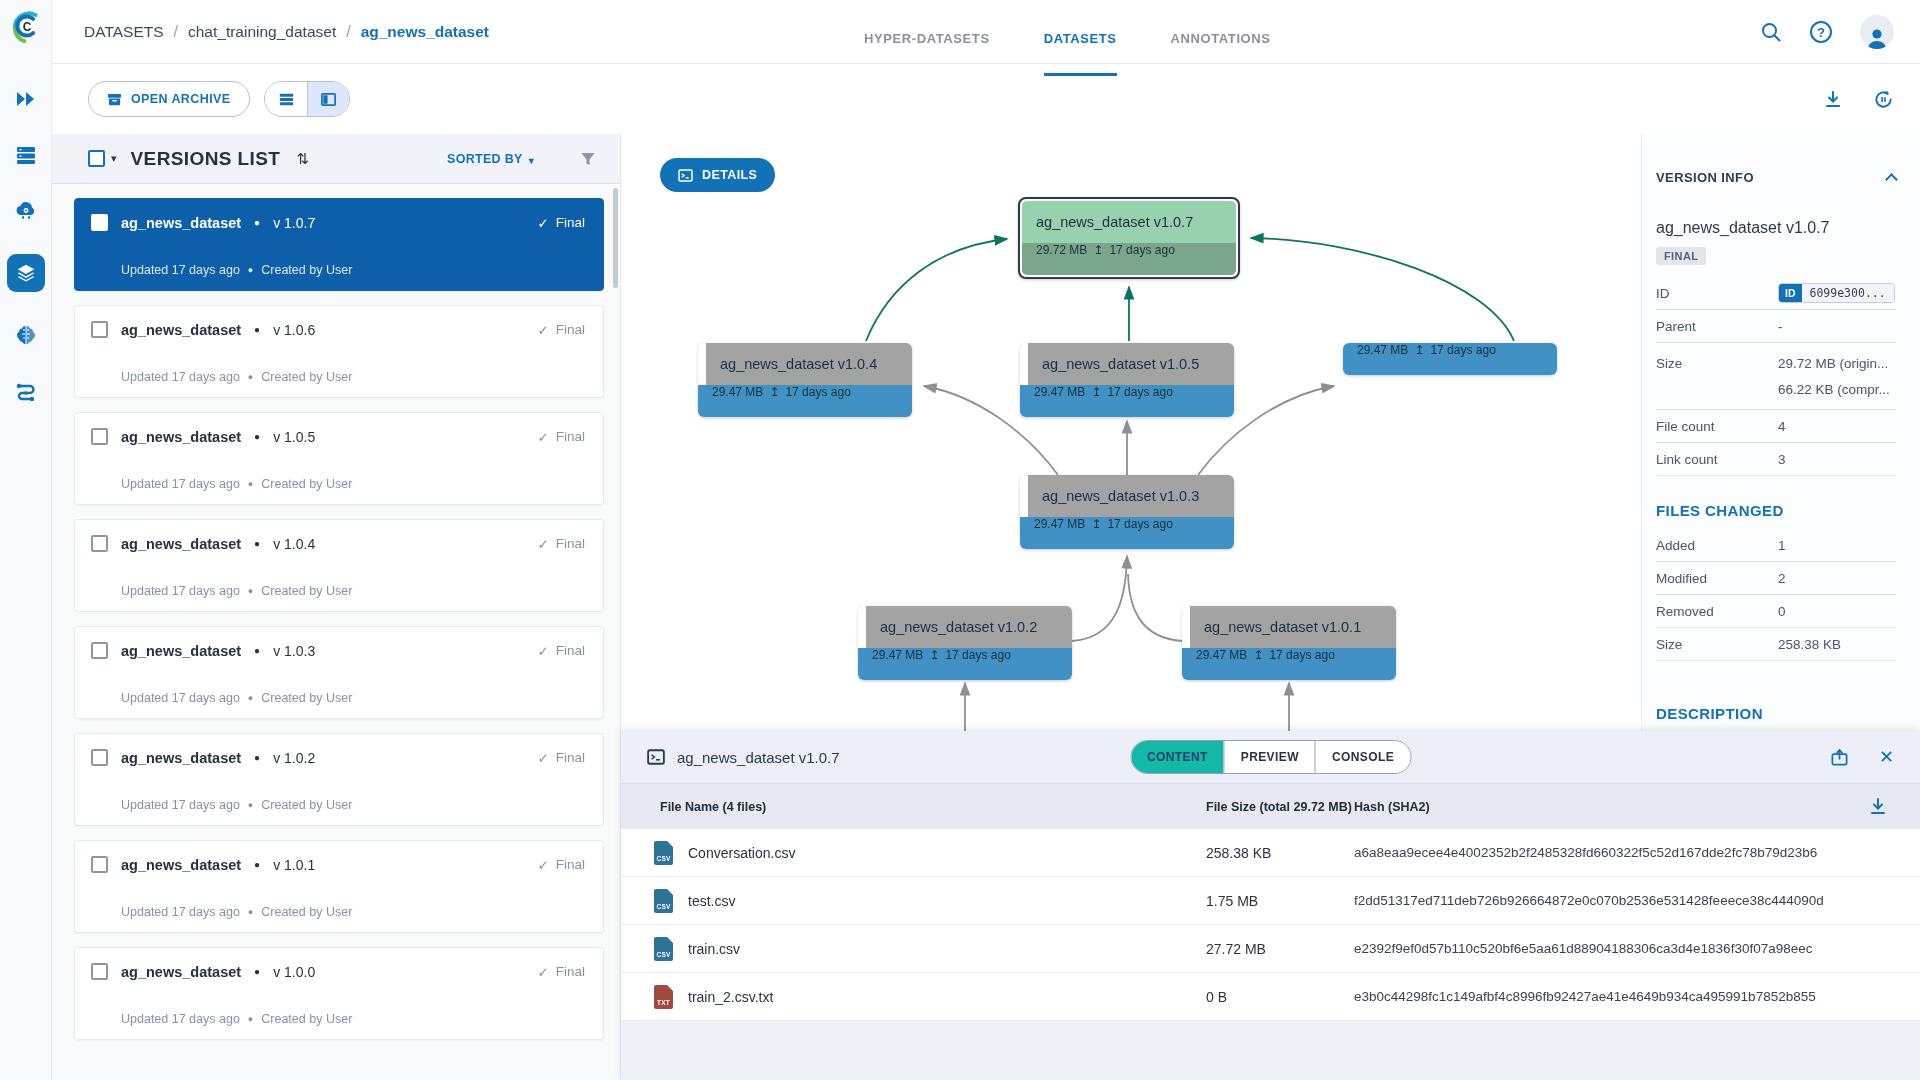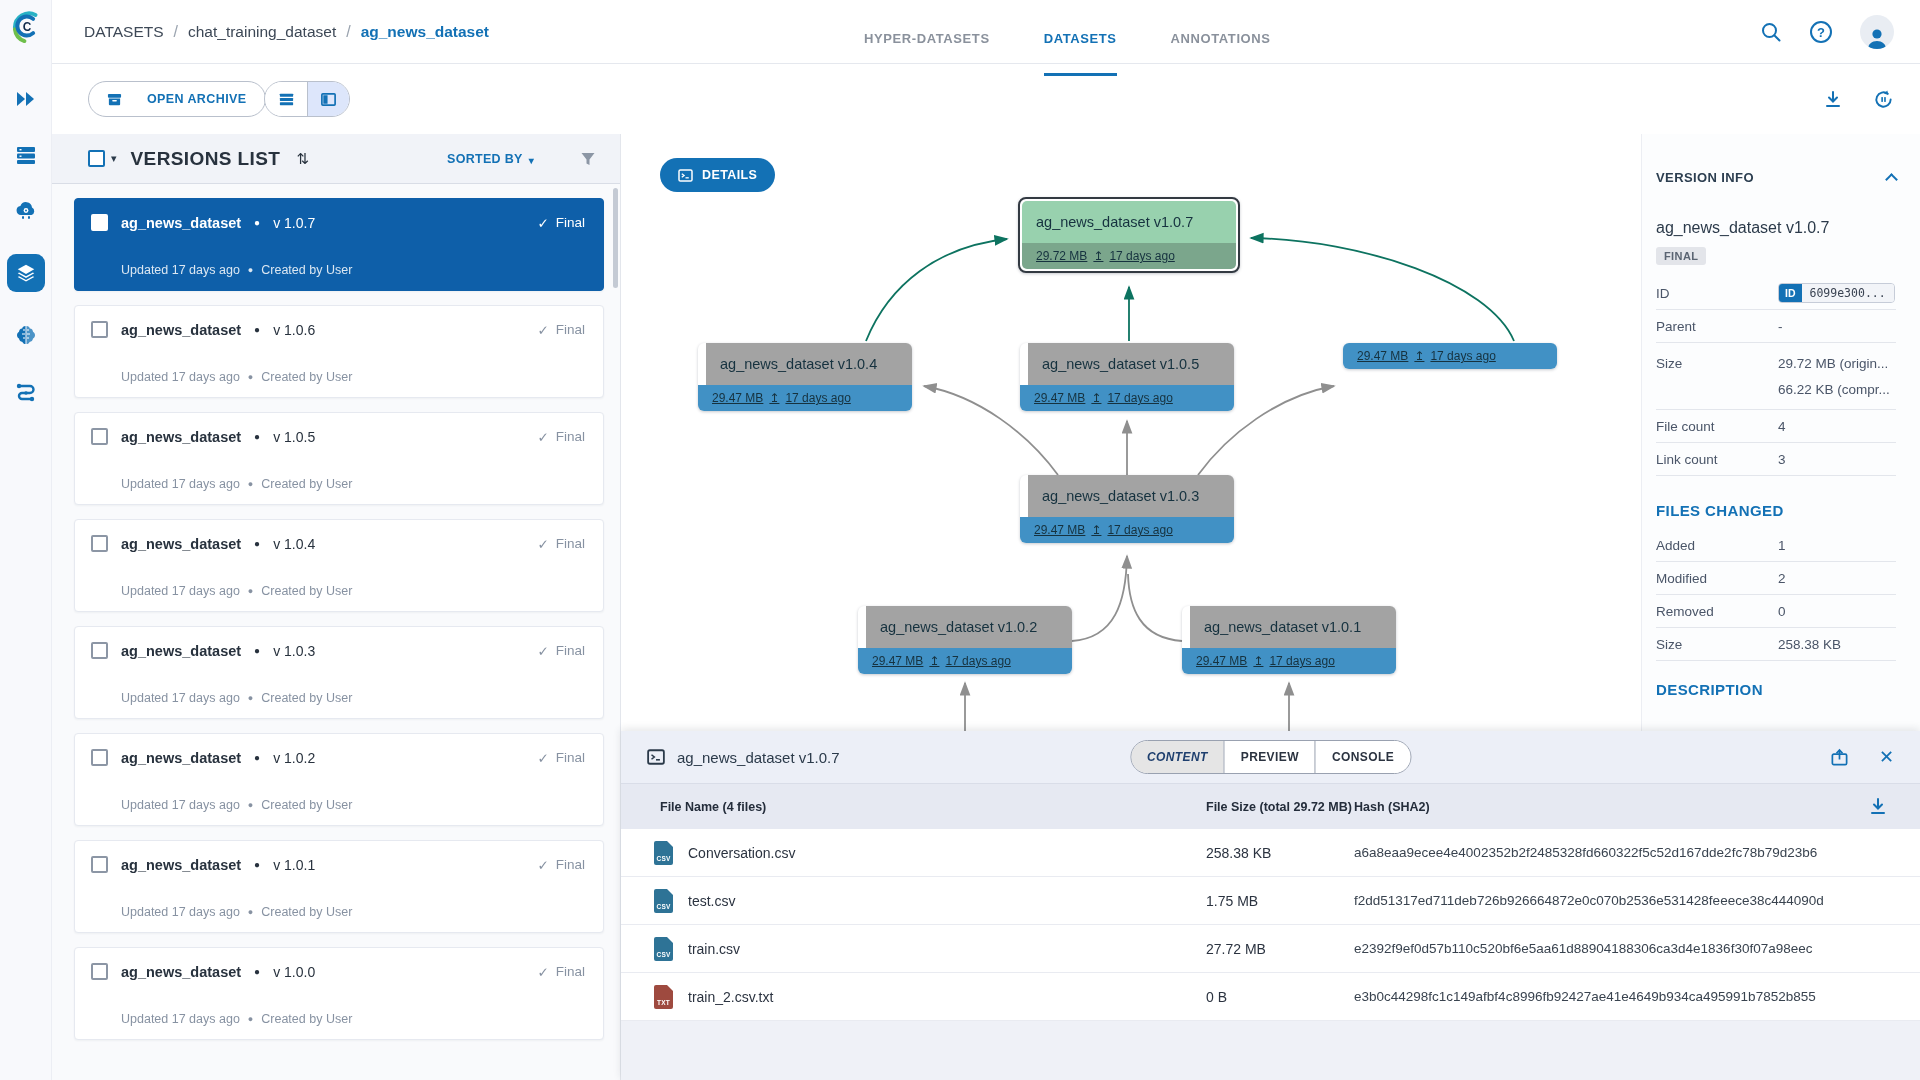--- a/index.html
+++ b/index.html
@@ -31,21 +31,21 @@
   .tab.active:after { content:""; position:absolute; left:0; right:0; bottom:0; height:3px; background:#1371b5; }
   .top-icons { position:absolute; right:26px; top:0; height:64px; display:flex; align-items:center; gap:28px; }
   .help-ico { width:22px; height:22px; border:2px solid #1371b5; border-radius:50%;
               color:#1371b5; font-weight:bold; font-size:13px; display:flex; align-items:center; justify-content:center; }
   .avatar { width:34px; height:34px; background:#e9edf3; border-radius:50%;
             display:flex; align-items:flex-end; justify-content:center; overflow:hidden; }
 
   
   .toolbar { position:absolute; left:52px; top:64px; right:0; height:70px; background:#fff; z-index:15; }
   .btn-archive { position:absolute; left:36px; top:17px; height:36px; border:1px solid #b9c0cc;
-                 border-radius:18px; background:#fff; display:flex; align-items:center; gap:25px;
+                 border-radius:18px; background:#fff; display:flex; align-items:center; gap:9px;
                  padding:0 18px; color:#1371b5; font-size:12.5px; font-weight:bold; letter-spacing:.4px; cursor:pointer; }
   .view-toggle { position:absolute; left:212px; top:17px; height:36px; border:1px solid #b9c0cc;
                  border-radius:18px; display:flex; overflow:hidden; }
   .vt-btn { width:42px; display:flex; align-items:center; justify-content:center; background:#fff; cursor:pointer; }
   .vt-btn + .vt-btn { border-left:1px solid #b9c0cc; }
   .vt-btn.active { background:#dde6fb; }
   .toolbar-right { position:absolute; right:26px; top:17px; height:36px; display:flex; align-items:center; gap:30px; }
 
   
   .versions { position:absolute; left:52px; top:134px; width:569px; bottom:0;
@@ -79,21 +79,21 @@
 
   
   .graph { position:absolute; left:621px; top:134px; width:1020px; height:597px; background:#fff; overflow:hidden; }
   .btn-details { position:absolute; left:39px; top:24px; height:34px; background:#1371b5; color:#fff;
                  border-radius:17px; display:flex; align-items:center; gap:9px; padding:0 18px;
                  font-size:12.5px; font-weight:bold; letter-spacing:.4px; cursor:pointer; z-index:4; }
   .edges { position:absolute; left:0; top:0; width:1020px; height:597px; z-index:1; }
   .gnode { position:absolute; width:214px; border-radius:6px; overflow:hidden; z-index:3;
            box-shadow:0 1px 3px rgba(30,40,60,.25); cursor:pointer; }
   .gn-title { height:42px; display:flex; align-items:center; padding:0 14px; font-size:14.5px; color:#16323f; }
-  .gn-foot  { height:26px; display:flex; align-items:center; gap:6px; padding:0 14px; font-size:12px; color:#16323f;text-decoration:underline; }
+  .gn-foot  { height:32px; display:flex; gap:6px; padding:0 14px; font-size:12px; color:#16323f; }
   .gnode.blue .gn-title { background:#a3a3a3;margin-left:8px; }
   .gnode.blue .gn-foot  { background:#4191c5; }
   .gnode.hl { border:2px solid #333a42; background:#fff; padding:2px; border-radius:8px; width:222px; }
   .gnode.hl .gn-inner { border-radius:5px; overflow:hidden; }
   .gnode.hl .gn-title { background:#98d1ae; }
   .gnode.hl .gn-foot  { background:#7ba68c; }
   .up-ico { font-size:12px; }
 
   
   .info { position:absolute; left:1641px; top:134px; right:0; height:597px; background:#fcfdfe;
@@ -109,35 +109,35 @@
   .kv .k { width:122px; flex:none; }
   .kv.first { margin-top:12px; }
   .id-chip { display:flex; align-items:center; border:1px solid #c6ccd8; border-radius:4px; overflow:hidden; height:20px; }
   .id-tag { background:#1371b5; color:#fff; font-size:10.5px; font-weight:bold; padding:0 6px; height:100%;
             display:flex; align-items:center; }
   .id-val { font-family:"DejaVu Sans Mono", monospace; font-size:11.5px; background:#f2f4f8; color:#3a4352;
             padding:0 8px; height:100%; display:flex; align-items:center; }
   .size2 { flex-direction:column; align-items:stretch; padding:7px 0; }
   .size2 .ln { display:flex; min-height:26px; align-items:center; }
   .sec-title { font-size:15px; font-weight:bold; letter-spacing:.4px; color:#1371b5; margin-top:26px; }
-  .sec-title.desc { margin-top:20px; }
+  .sec-title.desc { margin-top:44px; }
   .kv-group { margin-top:10px; }
 
   
   .bpanel { position:absolute; left:621px; top:731px; right:0; bottom:0; background:#fff;
             box-shadow:0 -2px 8px rgba(30,40,60,.12); z-index:25; }
   .bp-head { height:53px; background:#ecefF7; background:#ecEFf7; display:flex; align-items:center; padding:0 26px;
              border-bottom:1px solid #d9dde8; position:relative; }
   .bp-title { font-size:15px; color:#2b3a4a; margin-left:12px; }
   .bp-tabs { position:absolute; left:50%; transform:translateX(-50%); display:flex; height:34px;
              border:1px solid #99a1b0; border-radius:17px; overflow:hidden; background:#fff; }
   .bp-tab { padding:0 16px; display:flex; align-items:center; font-size:12px; font-weight:bold;
             letter-spacing:.4px; color:#2b3340; cursor:pointer; background:#fff; }
   .bp-tab + .bp-tab { border-left:1px solid #99a1b0; }
-  .bp-tab.active { background:#e5e5e5; color:#1e3f6e;font-style:italic; }
+  .bp-tab.active { background:#14b8a6; color:#1e3f6e; }
   .bp-icons { margin-left:auto; display:flex; align-items:center; gap:30px; }
   .x-ico { color:#1371b5; font-size:18px; cursor:pointer; }
   .bp-thead { height:45px; background:#e6e9f2; display:flex; align-items:center; font-size:12.5px;
               font-weight:bold; color:#242d3b; position:relative; }
   .col-name { padding-left:39px; width:585px; flex:none; }
   .col-size { width:148px; flex:none; }
   .col-hash { flex:1; }
   .dl-right { position:absolute; right:32px; top:12px; cursor:pointer; }
   .frow { height:48px; display:flex; align-items:center; border-bottom:1px solid #e9ebf1; font-size:14px; color:#2b3340; }
   .frow .col-name { display:flex; align-items:center; gap:15px; padding-left:33px; cursor:pointer; }

